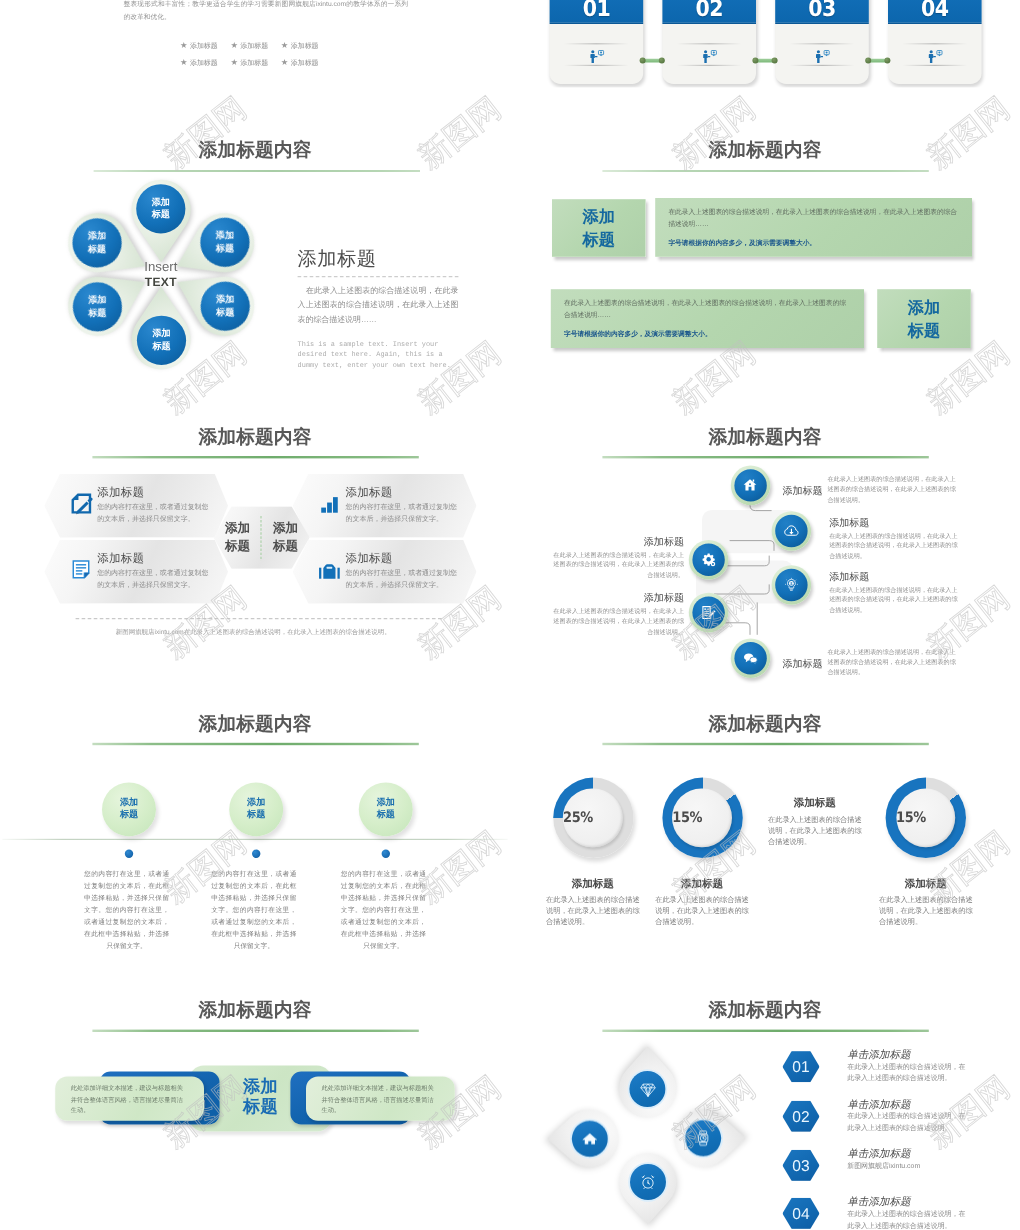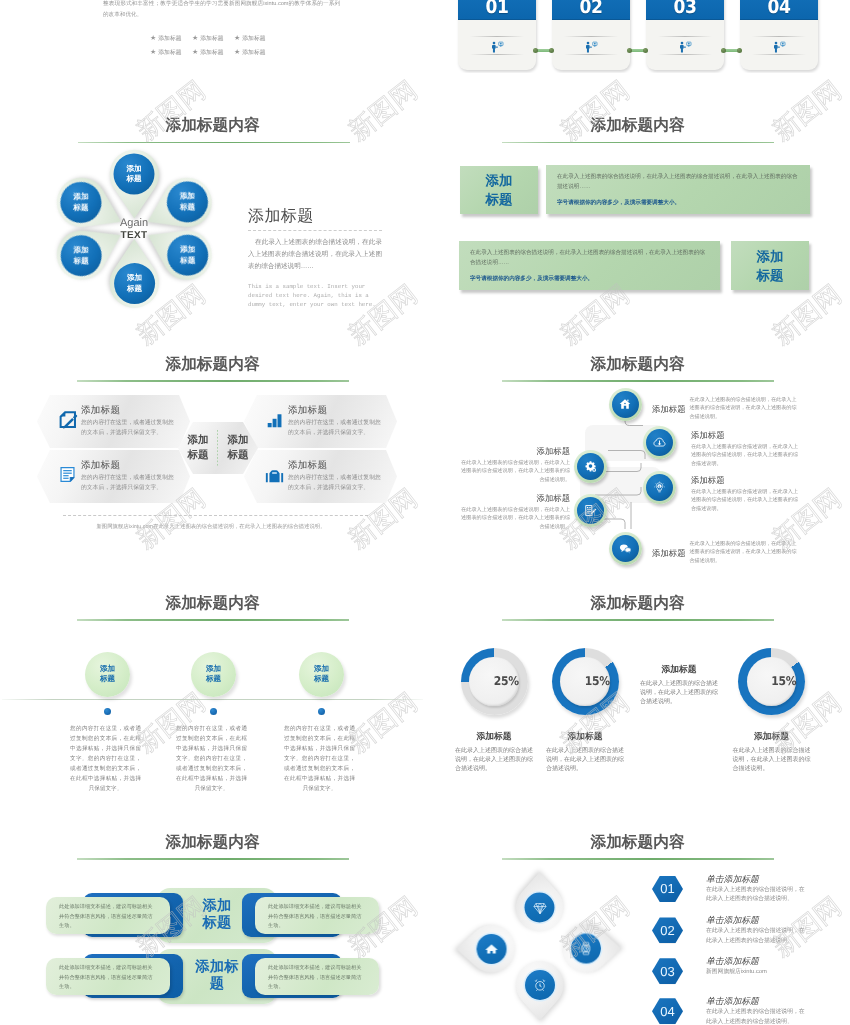--- a/index.html
+++ b/index.html
@@ -142,21 +142,21 @@
   
   #donuts{left:425px;top:577.7px;width:425px;height:245px;}
   .dgrp{position:absolute;top:70.3px;width:93px;}
   .donut{position:relative;width:67px;height:67px;border-radius:50%;margin:0 auto;
     box-shadow:1.5px 3px 3.5px rgba(0,0,0,.14);}
   .d-cw{background:conic-gradient(from 0deg,#dedede 0 calc(var(--pct)*1%),#1874bf calc(var(--pct)*1%) 100%);}
   .d-ccw{background:conic-gradient(from 0deg,#dedede 0 calc(100% - var(--pct)*1%),#1874bf calc(100% - var(--pct)*1%) 100%);}
   .dhole{position:absolute;left:8.7px;top:8.7px;width:49.6px;height:49.6px;border-radius:50%;
     background:radial-gradient(circle at 42% 36%,#f7f7f7,#efefef 70%,#e8e8e8);
     box-shadow:-1px -1px 2px rgba(0,0,0,.1) inset, 1px 2px 2px rgba(0,0,0,.12);
-    display:flex;align-items:center;justify-content:flex-end;}
+    display:flex;align-items:center;justify-content:flex-start;}
   .dpct{font-size:12px;font-weight:bold;color:#4b4b4b;
     font-family:"DejaVu Sans Condensed","DejaVu Sans",sans-serif;letter-spacing:-.3px;}
   .dh{margin-top:15px;text-align:center;font-size:8.8px;line-height:12px;font-weight:bold;color:#4a4a4a;}
   .db{margin:5px auto 0;width:78px;font-size:6px;line-height:8.8px;color:#7c7c7c;text-align:justify;}
 
   
   #pills{left:0;top:816.6px;width:425px;height:210px;}
   .pill-row{position:absolute;left:0;width:425px;height:56px;}
   .pill-center{position:absolute;left:157px;top:0;width:120px;height:55px;border-radius:13px;
     background:linear-gradient(135deg,#d9ecd2,#cce5c4 50%,#d5ead0);
@@ -356,21 +356,21 @@
   <svg class="petal-defs" width="0" height="0" aria-hidden="true">
         <defs>
     <radialGradient id="petalg" cx="36%" cy="26%" r="82%">
       <stop offset="0" stop-color="#f5f9f3"></stop>
             <stop offset=".5" stop-color="#e7efe4"></stop>
             <stop offset="1" stop-color="#d3e2cf"></stop>
     </radialGradient>
   </defs>
       </svg>
   <div class="flower-center" style="left:89.0px;top:117.0px;width:90px">
-    <div class="fc1">Again</div>
+    <div class="fc1">Insert</div>
     <div class="fc2">TEXT</div>
   </div>
 
   <div class="fside">
     <h3>添加标题</h3>
     <div class="fdash"></div>
     <div class="cn">在此录入上述图表的综合描述说明，在此录入上述图表的综合描述说明，在此录入上述图表的综合描述说明……</div>
     <div class="en">This is a sample text. Insert your desired text here. Again, this is a dummy text, enter your own text here.</div>
   </div>
 </div>
@@ -675,35 +675,20 @@
     </div>
     <div class="pill-panel" style="left:255px">
       <span>此处添加详细文本描述，建议与标题相关并符合整体语言风格，语言描述尽量简洁生动。</span>
     </div>
     <div class="pill-label">
       <span>添加</span>
           <span>标题</span>
     </div>
   </div>
 
-  <div class="pill-row" style="top:132.4px">
-    <div class="pill-center"></div>
-    <div class="pill-blue" style="left:83px"></div>
-    <div class="pill-blue" style="left:242px"></div>
-    <div class="pill-panel" style="left:46px">
-      <span>此处添加详细文本描述，建议与标题相关并符合整体语言风格，语言描述尽量简洁生动。</span>
-    </div>
-    <div class="pill-panel" style="left:255px">
-      <span>此处添加详细文本描述，建议与标题相关并符合整体语言风格，语言描述尽量简洁生动。</span>
-    </div>
-    <div class="pill-label">
-      <span>添加标</span>
-          <span>题</span>
-    </div>
-  </div>
 </div>
 
 <div class="slide" id="hexslide">
   <div class="stitle" style="top:16px">添加标题内容</div>
   <div class="sline" style="left:77px;top:41.5px;width:272px"></div>
 
   <svg class="petal-defs2" width="0" height="0" aria-hidden="true">
         <defs>
     <radialGradient id="wpetal" cx="36%" cy="26%" r="82%">
       <stop offset="0" stop-color="#fbfbfb"></stop>

